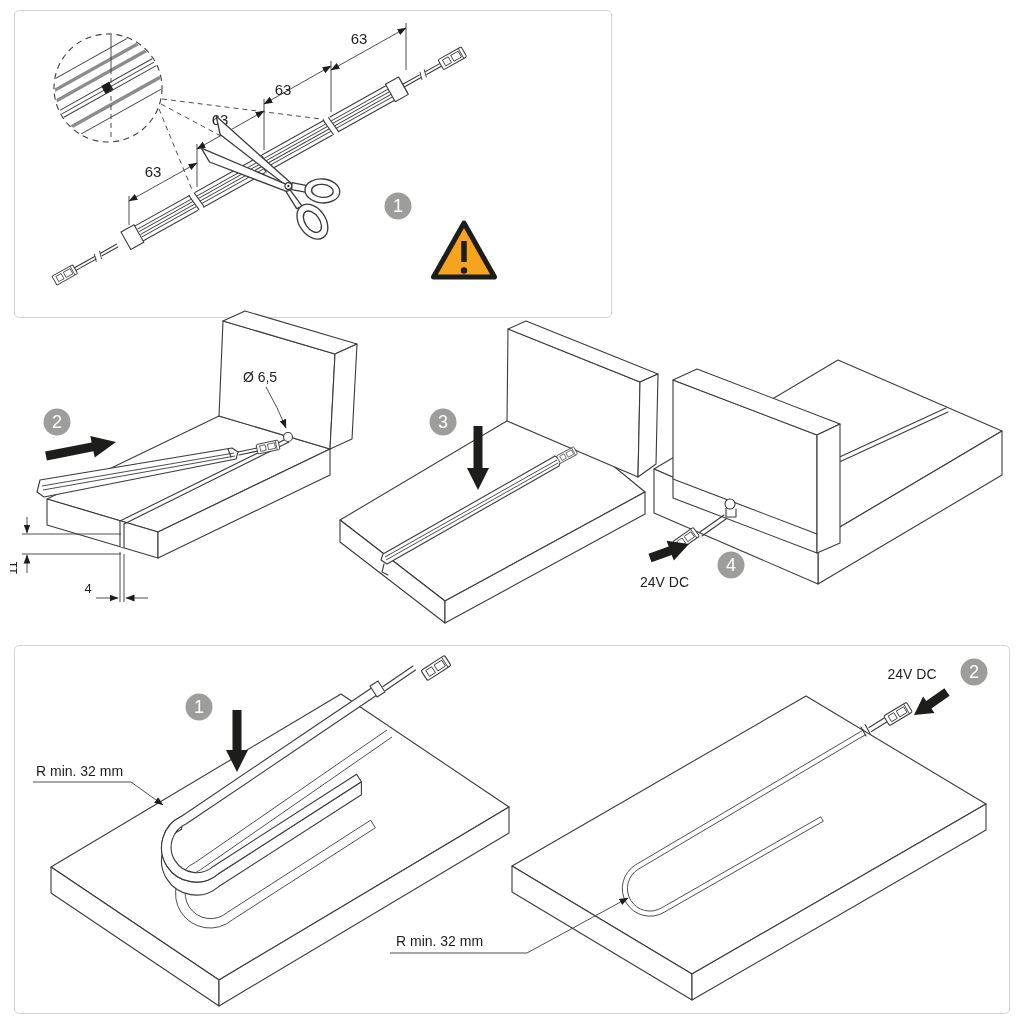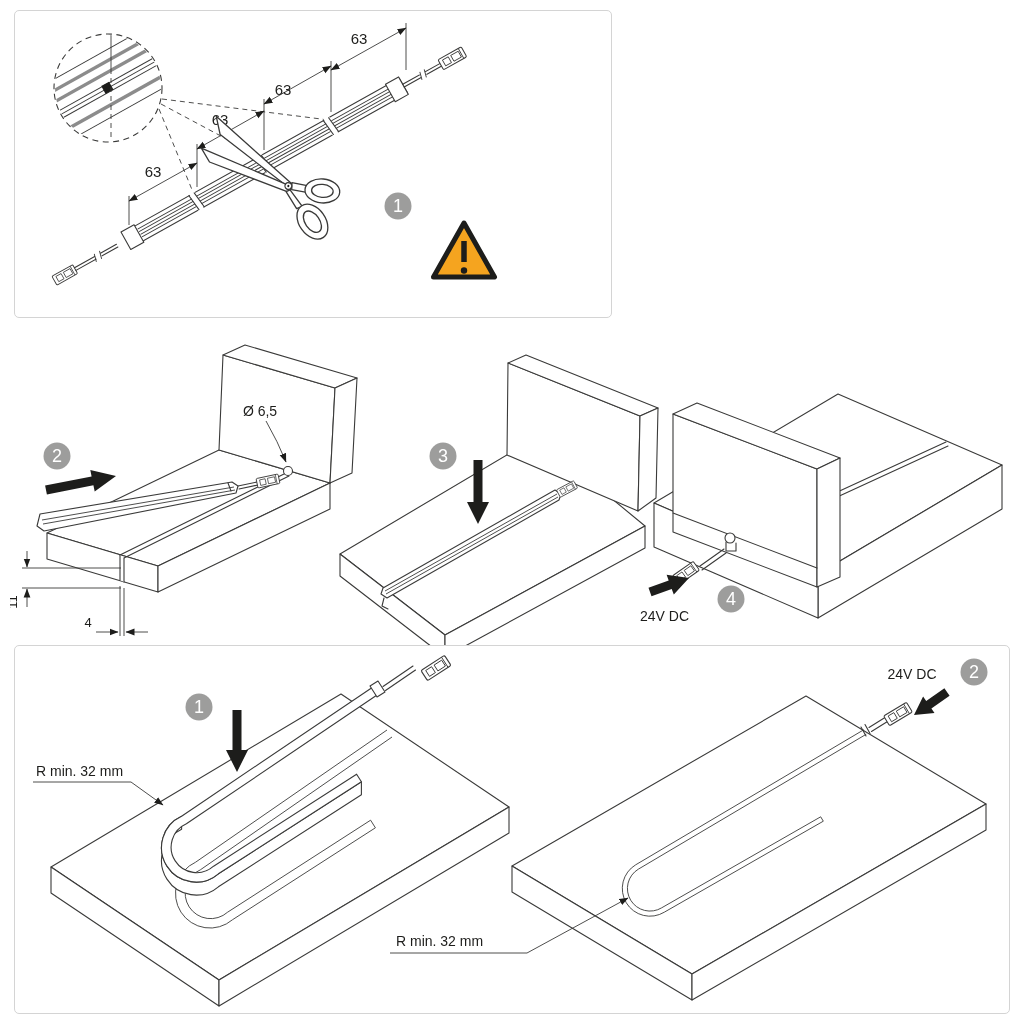--- a/index.html
+++ b/index.html
@@ -1,20 +1,20 @@
 <!DOCTYPE html>
 <html><head>
 <meta charset="utf-8">
 <style>
   html,body{margin:0;padding:0;background:#fff;}
   #page{position:relative;width:1024px;height:1024px;background:#fff;overflow:hidden;
         font-family:"Liberation Sans",sans-serif;}
   .panel{position:absolute;background:#fff;border:1.5px solid #d4d4d4;border-radius:5px;box-sizing:border-box;}
   #panel-cutting{left:14px;top:10px;width:598px;height:308px;}
-  #row-install{position:absolute;left:10px;top:340px;width:1004px;height:325px;}
+  #row-install{position:absolute;left:10px;top:306px;width:1004px;height:325px;}
   #panel-bending{left:14px;top:645px;width:996px;height:369px;}
   svg{display:block;}
   svg text{font-family:"Liberation Sans",sans-serif;fill:#1d1d1b;}
   .ln{stroke:#3a3a39;fill:none;stroke-width:1.1;stroke-linejoin:round;stroke-linecap:round;}
   .fw{fill:#ffffff;stroke:#3a3a39;stroke-width:1.1;stroke-linejoin:round;}
   .thin{stroke:#3a3a39;fill:none;stroke-width:0.9;}
   .dash{stroke:#3a3a39;fill:none;stroke-width:0.9;stroke-dasharray:5 4;}
   .g3{stroke:#8c8c8c;fill:none;stroke-width:3.4;}
   .badge{fill:#9d9d9c;}
   .badge-num{font-size:18px;fill:#ffffff;text-anchor:middle;}

